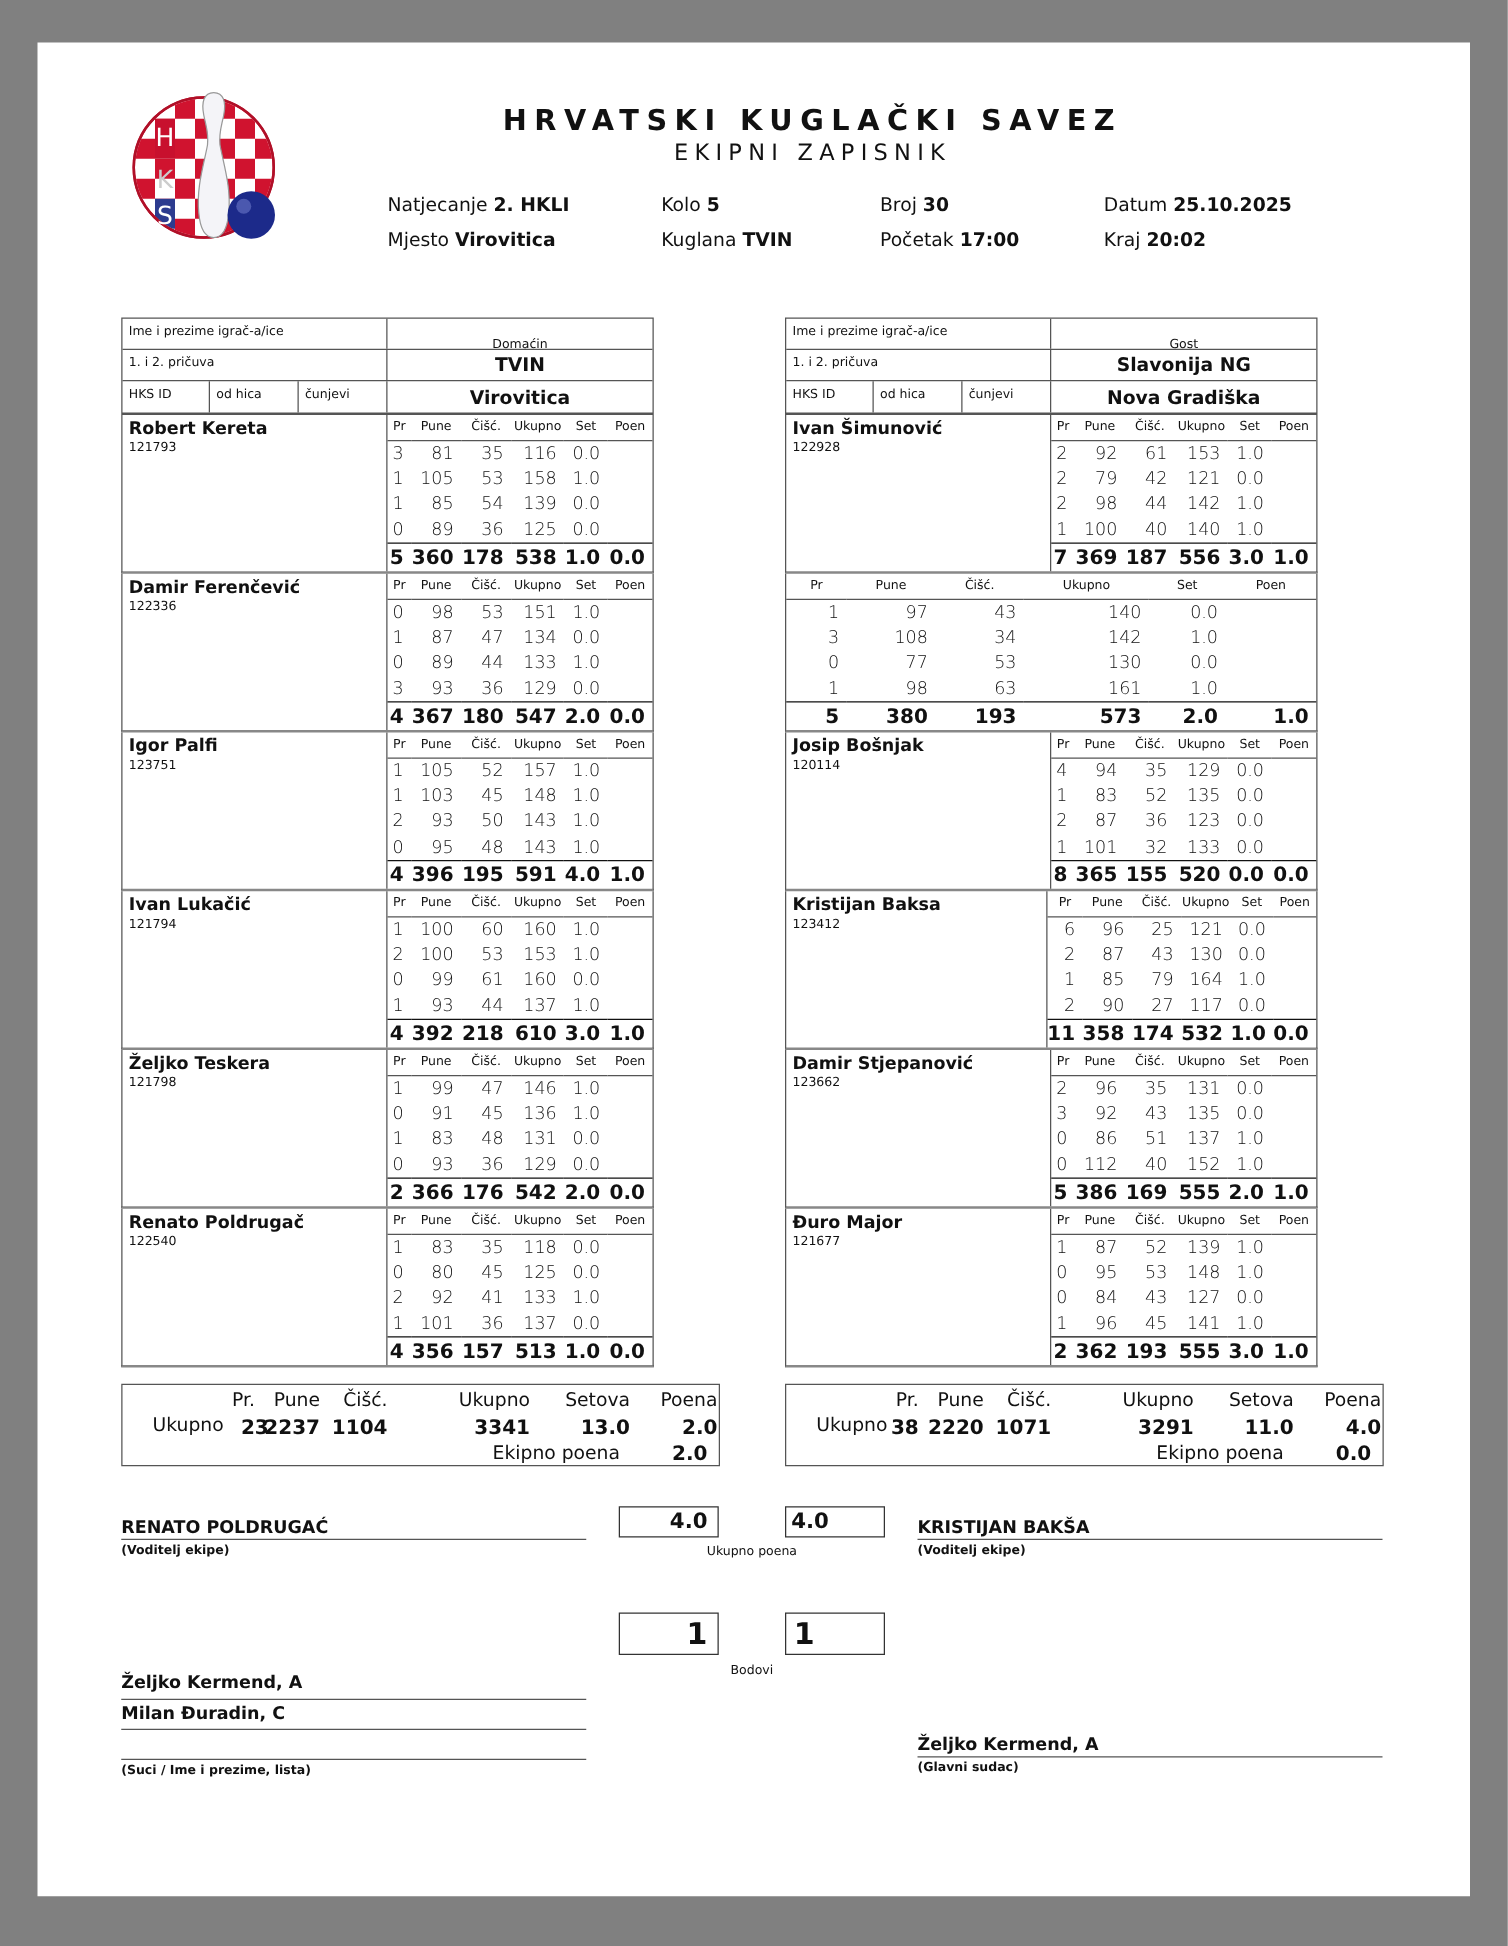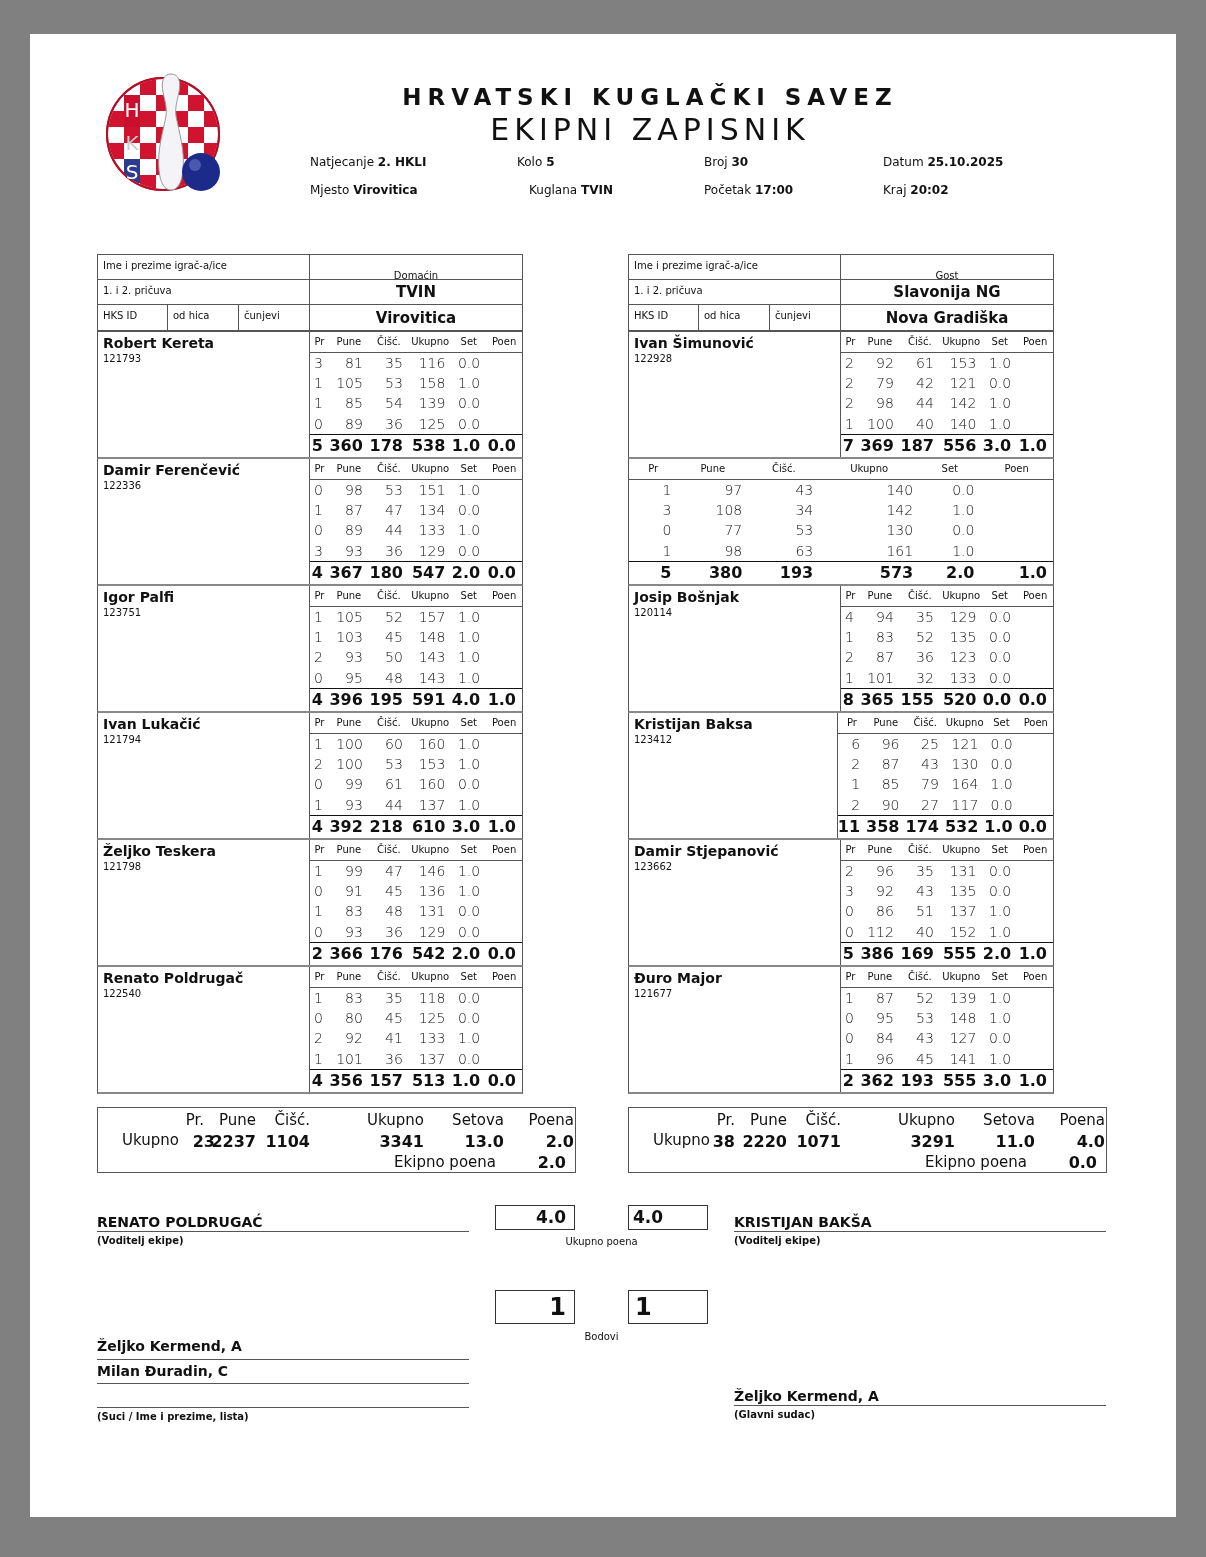--- a/index.html
+++ b/index.html
@@ -1,21 +1,21 @@
 <!DOCTYPE html>
 <html><head>
 <meta charset="utf-8">
 <style>
   * { box-sizing: border-box; margin: 0; padding: 0; }
   html, body { width: 1206px; height: 1557px; background: #808080; font-family: "DejaVu Sans", sans-serif; color: #111; }
   .page { position: absolute; left: 30px; top: 34px; width: 1146px; height: 1483px; background: #fff; }
   .logo { position: absolute; left: 75px; top: 38px; width: 120px; height: 125px; }
   .title1 { position: absolute; left: 280px; top: 50px; width: 680px; text-align: center; font-size: 23px; font-weight: bold; letter-spacing: 6px; }
-  .title2 { position: absolute; left: 280px; top: 78px; width: 680px; text-align: center; font-size: 30px; font-weight: normal; letter-spacing: 5px; }
-  .meta { position: absolute; font-size: 12px; }
+  .title2 { position: absolute; left: 280px; top: 78px; width: 680px; text-align: center; font-size: 18px; font-weight: normal; letter-spacing: 5px; }
+  .meta { position: absolute; font-size: 15px; }
   .meta b { font-weight: bold; }
   .side { position: absolute; top: 220px; width: 426px; }
   .hdr { border: 1px solid #555; border-bottom: 2px solid #555; }
   .hdr-row { display: flex; height: 25px; border-bottom: 1px solid #555; }
   .hdr-row:last-child { border-bottom: none; }
   .hdr-left { width: 212px; border-right: 1px solid #555; font-size: 10px; display: flex; }
   .hdr-left span { padding: 5px 5px; }
   .hdr-left .c { border-right: 1px solid #555; }
   .hdr-right { flex: 1; text-align: center; font-size: 15px; font-weight: bold; display: flex; align-items: center; justify-content: center; }
   .hdr-right.small { font-size: 10px; font-weight: normal; margin-top: 16px; }
@@ -87,21 +87,21 @@
     <text x="27" y="107" font-size="20" fill="#fff" text-anchor="middle" font-family="DejaVu Sans, sans-serif">S</text>
     <path d="M66 2 C74 2 76 10 74 20 C72 30 70 34 71 44 C74 60 80 78 78 98 C77 110 73 118 66 118 C59 118 55 110 54 98 C52 78 58 60 61 44 C62 34 60 30 58 20 C56 10 58 2 66 2 Z" fill="#f4f4f8" stroke="#999" stroke-width="1"></path>
     <circle cx="96" cy="100" r="19" fill="#1c2a8a"></circle>
     <circle cx="90" cy="93" r="6" fill="#6a78c8" opacity="0.6"></circle>
   </svg>
 
   <div class="title1">HRVATSKI KUGLAČKI SAVEZ</div>
   <div class="title2">EKIPNI ZAPISNIK</div>
 
   <div class="meta" style="left:280px;top:121px"><span>Natjecanje</span> <b>2. HKLI</b></div>
-  <div class="meta" style="left:487px;top:121px"><span>Kolo</span> <b>5</b></div>
+  <div class="meta" style="left:499px;top:121px"><span>Kolo</span> <b>5</b></div>
   <div class="meta" style="left:674px;top:121px"><span>Broj</span> <b>30</b></div>
   <div class="meta" style="left:853px;top:121px"><span>Datum</span> <b>25.10.2025</b></div>
   <div class="meta" style="left:280px;top:149px"><span>Mjesto</span> <b>Virovitica</b></div>
   <div class="meta" style="left:499px;top:149px"><span>Kuglana</span> <b>TVIN</b></div>
   <div class="meta" style="left:674px;top:149px"><span>Početak</span> <b>17:00</b></div>
   <div class="meta" style="left:853px;top:149px"><span>Kraj</span> <b>20:02</b></div>
 
   <div class="side" style="left:67px">
       <div class="hdr">
         <div class="hdr-row">

